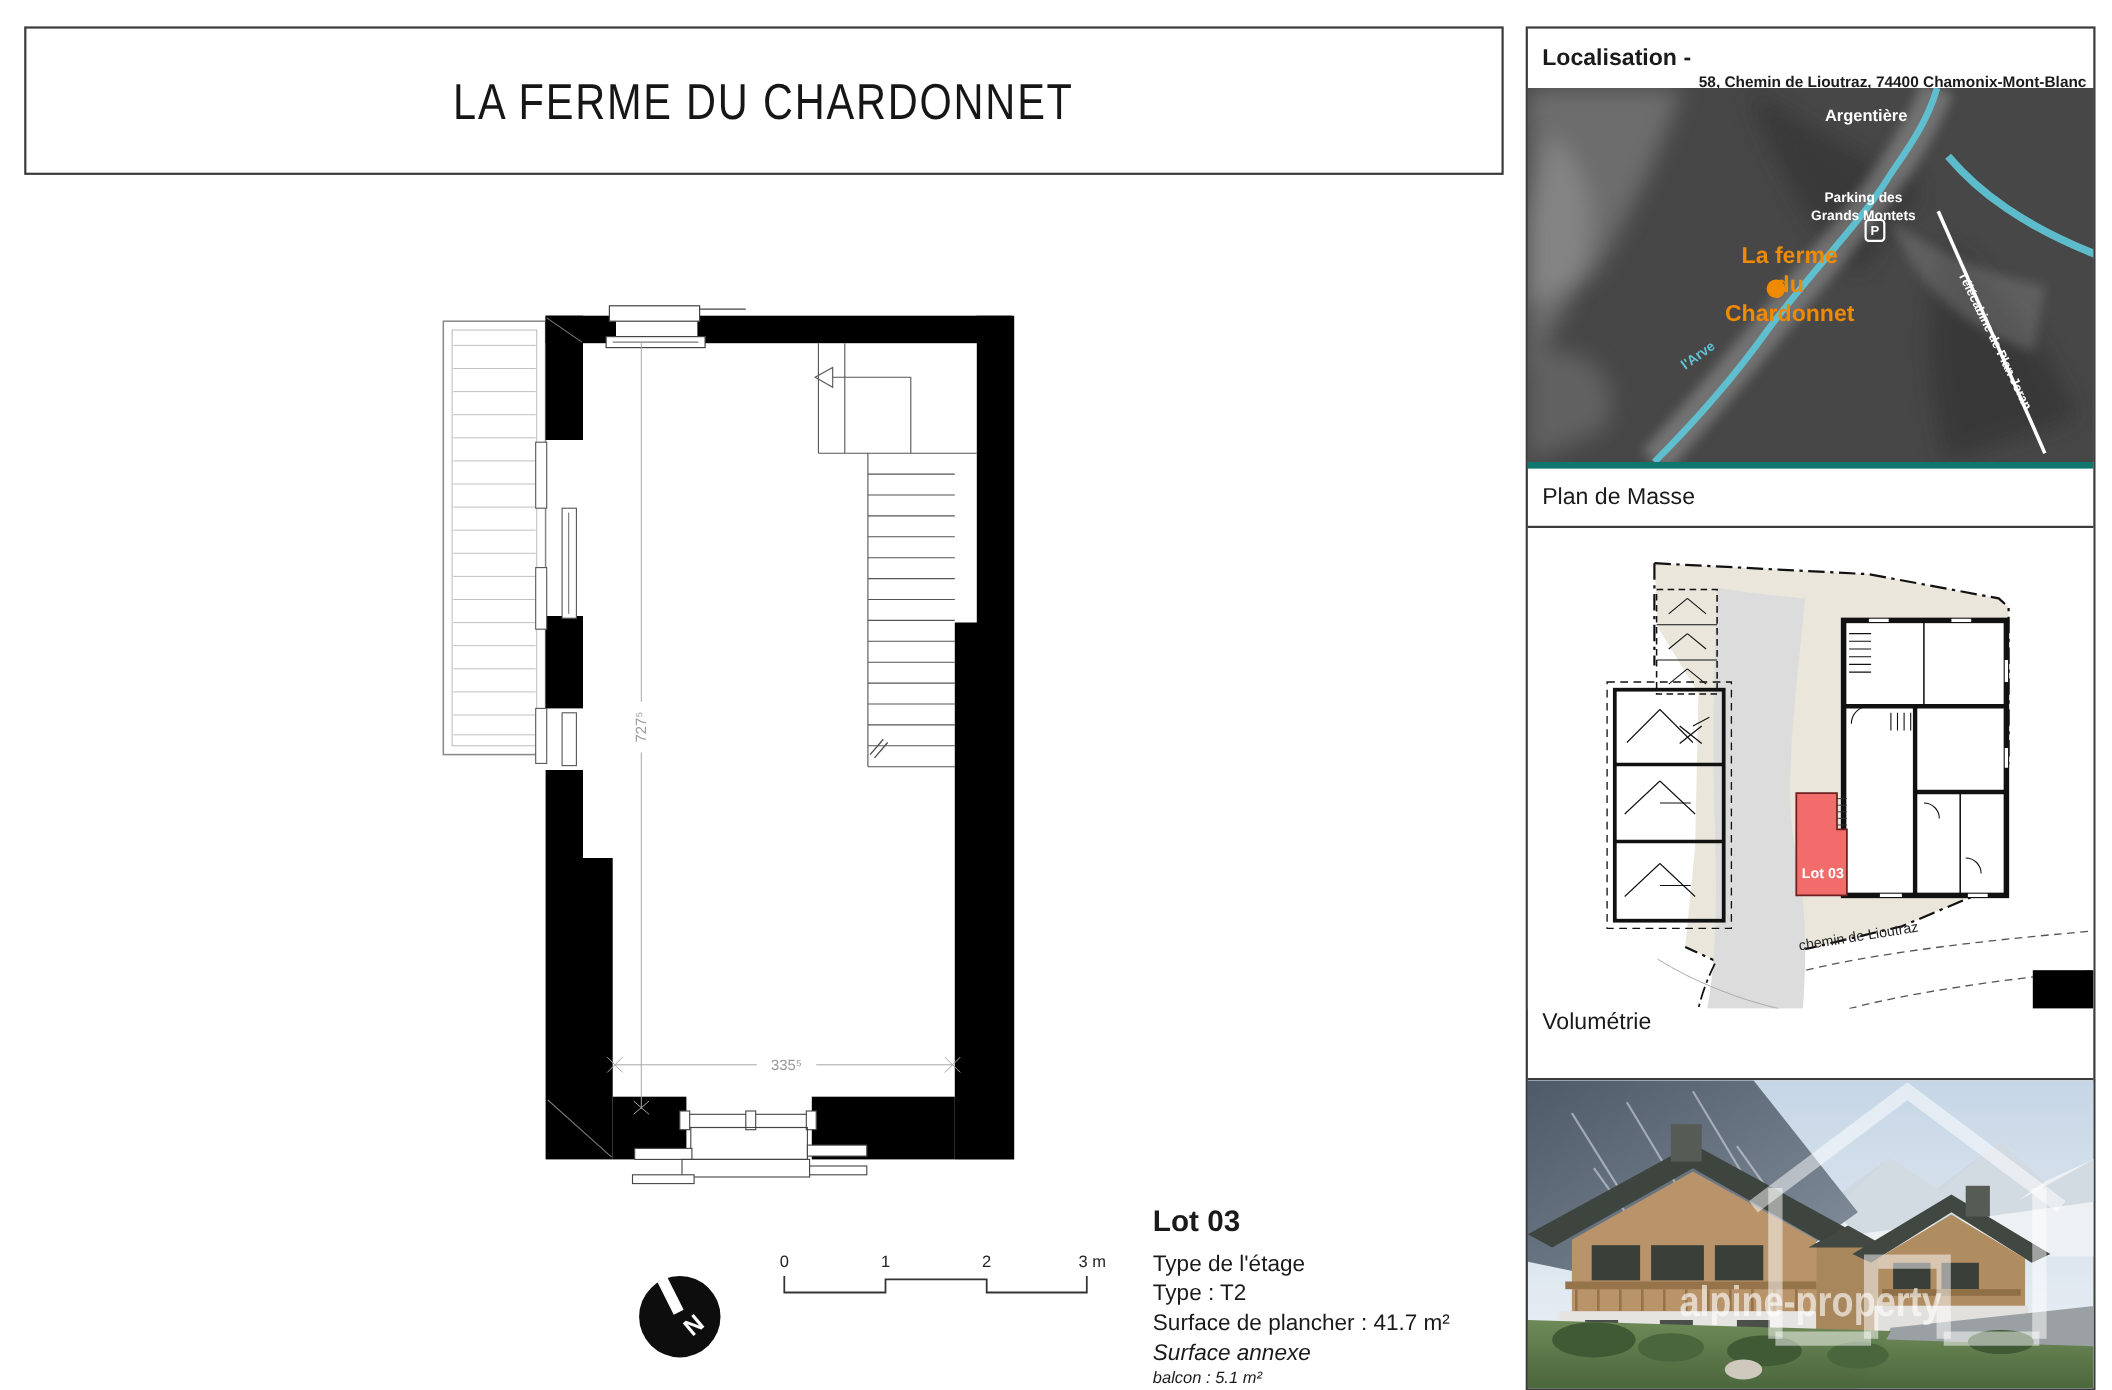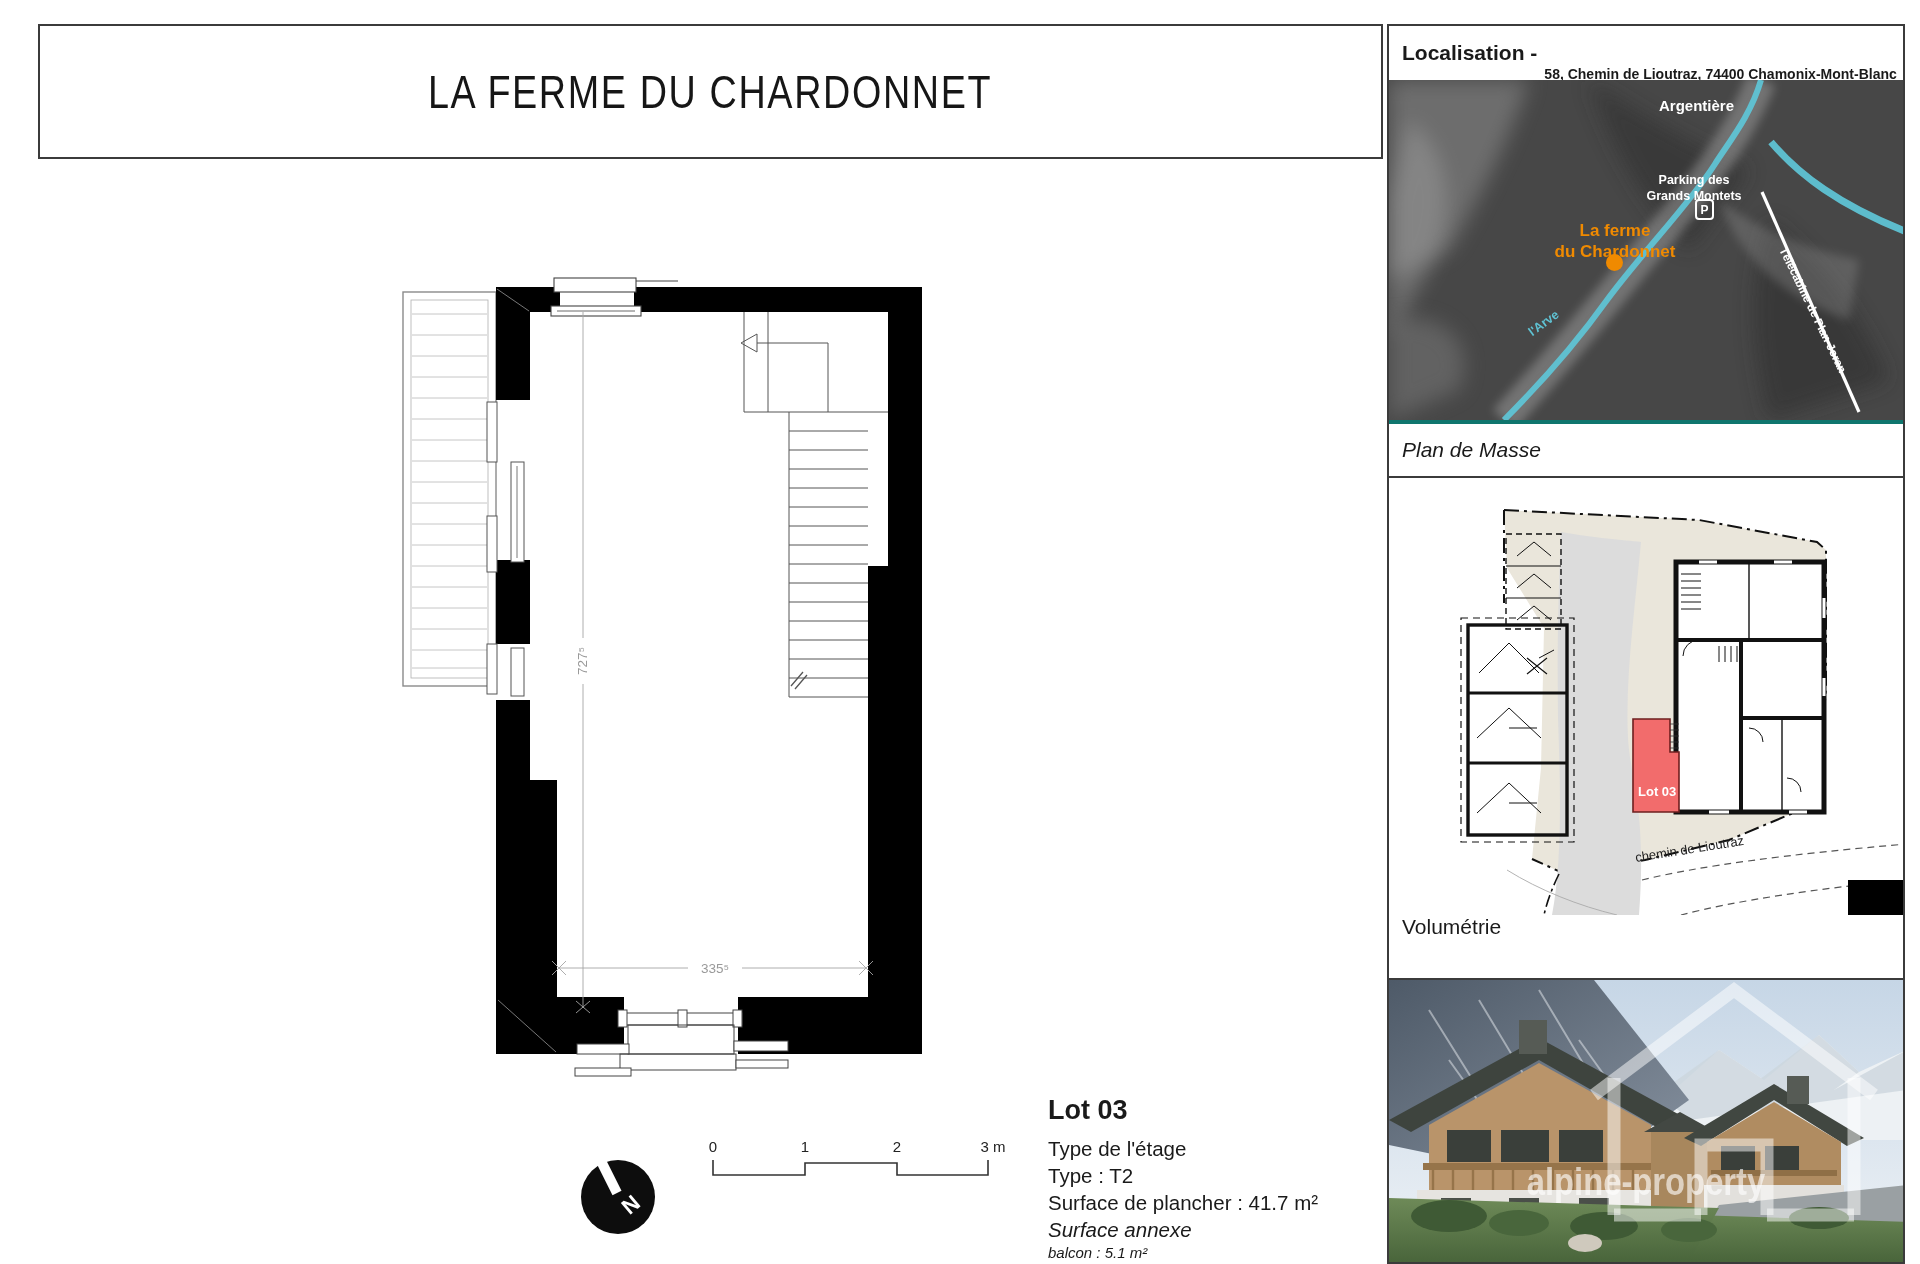--- a/index.html
+++ b/index.html
@@ -1,42 +1,42 @@
 <!DOCTYPE html>
 <html><head>
 <meta charset="utf-8">
 <style>
   html,body{margin:0;padding:0;background:#fff;}
   #page{position:relative;width:1920px;height:1264px;background:#fff;overflow:hidden;
         font-family:"Liberation Sans", sans-serif;color:#1a1a1a;}
   
   #title-box{position:absolute;left:22px;top:24px;width:1341px;height:131px;
-             border:2px solid #3b3b3b;display:flex;align-items:center;justify-content:center;margin-left:16px;}
+             border:2px solid #3b3b3b;display:flex;align-items:center;justify-content:center;}
   #title-box .t{font-size:46px;font-weight:400;letter-spacing:2px;color:#161616;
                 transform:scaleX(.82);display:inline-block;white-space:nowrap;}
   
   #plan-svg{position:absolute;left:0;top:0;}
   
   #lot-info{position:absolute;left:1048px;top:1093px;line-height:1.32;}
   #lot-info .lot-name{font-size:27px;font-weight:bold;margin-bottom:6px;}
   #lot-info .row{font-size:20.5px;}
   #lot-info .italic{font-style:italic;}
   #lot-info .small{font-size:15px;font-style:italic;}
   
   #panel{position:absolute;left:1387px;top:24px;width:518px;height:1240px;
          border:2px solid #3b3b3b;box-sizing:border-box;display:flex;flex-direction:column;
          background:#fff;}
   .loc-header{height:54px;flex:0 0 54px;display:flex;align-items:center;padding-left:13px;
               white-space:nowrap;overflow:hidden;}
   .loc-header .big{font-size:21px;font-weight:bold;}
   .loc-header .addr{font-size:14px;font-weight:bold;margin-left:7px;margin-top:42px;}
   .map-wrap{position:relative;height:340px;flex:0 0 340px;overflow:hidden;background:#0f172a;}
   .map-label{position:absolute;color:#fff;font-weight:bold;text-align:center;line-height:1.25;}
-  .sec-header{flex:0 0 52px;height:52px;border-top:4px solid #0f766e;border-bottom:2px solid #3b3b3b;
-              display:flex;align-items:center;padding-left:13px;font-size:21px;font-style:italic;}
+  .sec-header{flex:0 0 52px;height:52px;border-top:6px solid #0f766e;border-bottom:2px solid #3b3b3b;
+              display:flex;align-items:center;padding-left:13px;font-size:21px;}
   .siteplan-wrap{position:relative;height:437px;flex:0 0 437px;overflow:hidden;background:#fff;}
   .vol-header{flex:0 0 63px;height:63px;border-bottom:2px solid #3b3b3b;display:flex;
               align-items:flex-start;padding-left:13px;font-size:21px;}
   .photo-wrap{position:relative;flex:1 1 auto;overflow:hidden;}
   .p-icon{position:absolute;left:306px;top:119px;width:15px;height:17px;border:2.5px solid #fff;
           border-radius:4px;color:#fff;font-weight:bold;font-size:12px;display:flex;
           align-items:center;justify-content:center;}
   .ferme-dot{position:absolute;left:217px;top:174px;width:17px;height:17px;border-radius:50%;}
   .watermark-text{position:absolute;left:50%;top:180px;transform:translateX(-50%) scaleX(.84);
           font-size:39px;font-weight:bold;color:rgba(255,255,255,.62);white-space:nowrap;}
@@ -181,21 +181,21 @@
         <path d="M373,112 L470,332" stroke="#fff" stroke-width="3.2"></path>
       </svg>
       <div class="map-label" style="left:270px;top:17px;font-size:15px;">Argentière</div>
       <div class="map-label" style="left:247px;top:93px;font-size:12.5px;width:116px;">
         <div>Parking des</div>
         <div>Grands Montets</div>
       </div>
       <div class="p-icon">
         <span>P</span>
       </div>
-      <div class="map-label" style="left:160px;top:140px;font-size:17px;width:132px;color:#F08A00;">
+      <div class="map-label" style="left:172px;top:140px;font-size:21px;width:132px;color:#F08A00;">
         <div>La ferme</div>
         <div>du Chardonnet</div>
       </div>
       <div class="ferme-dot" style="background:#F08A00;"></div>
       <div class="map-label" style="left:138px;top:236px;font-size:12.5px;color:#5FC3D4;transform:rotate(-36deg);">l'Arve</div>
       <div class="map-label" style="left:400px;top:165px;font-size:11.5px;transform:rotate(64deg);transform-origin:left top;white-space:nowrap;">Télécabine de Plan Joran</div>
     </div>
 
     <div class="sec-header">
       <span>Plan de Masse</span>

